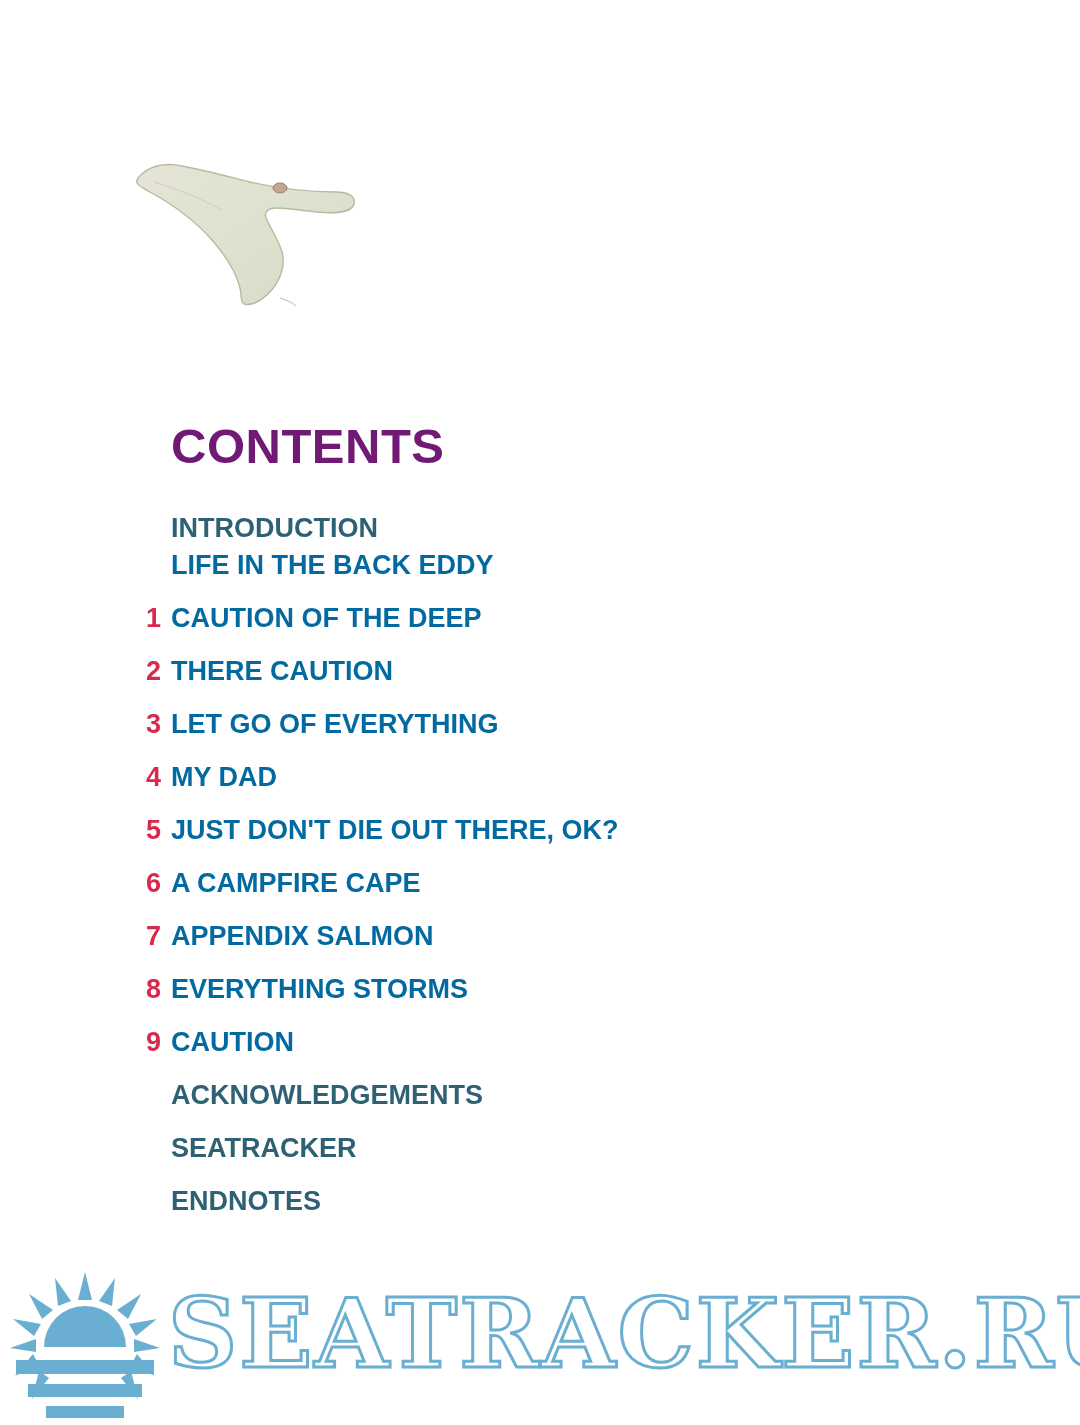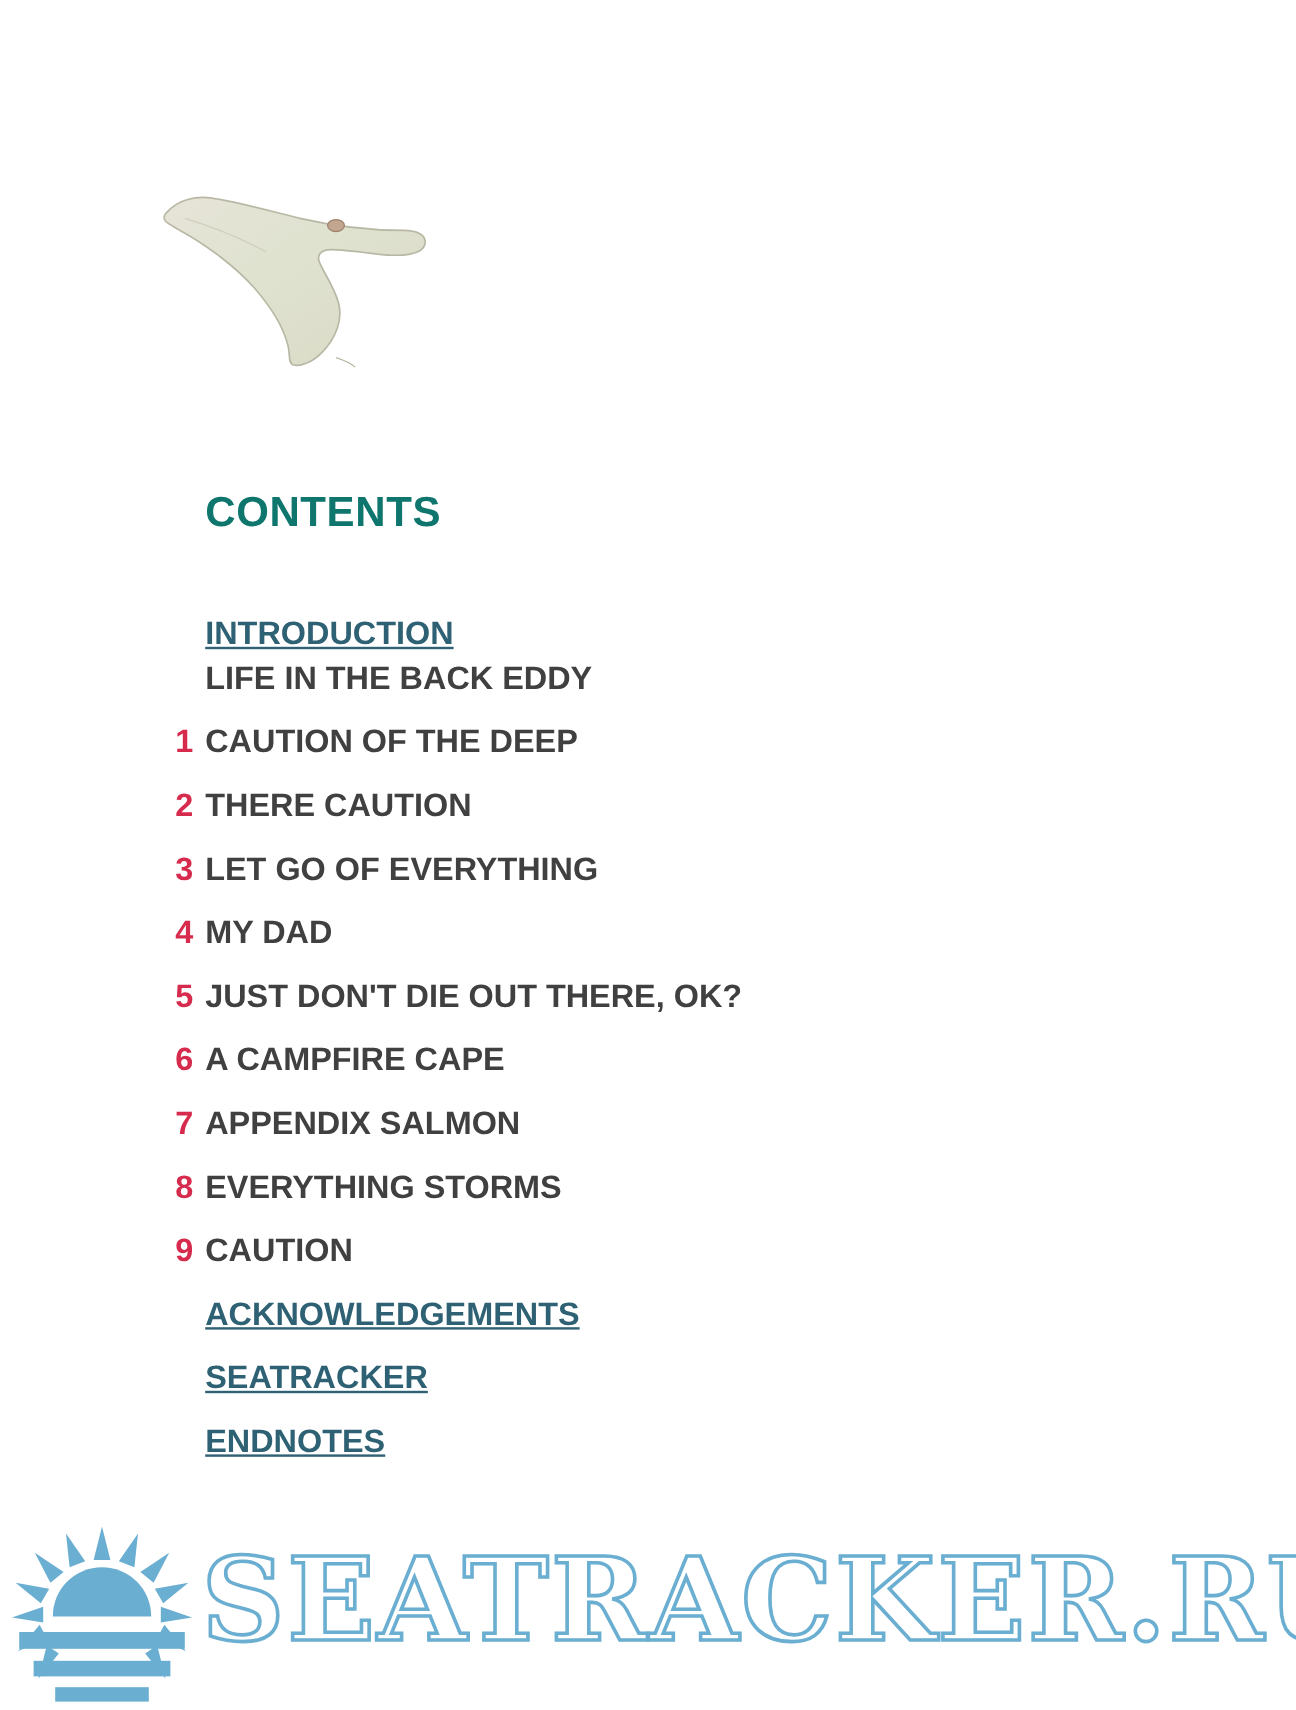--- a/index.html
+++ b/index.html
@@ -27,24 +27,24 @@
   
   .contents-page {
     position: absolute;
     left: 0;
     top: 0;
     width: 1080px;
   }
   .page-title {
     position: absolute;
     left: 171px;
-    top: 407px;
-    font-size: 35px;
-    font-weight: bold;
-    color: #0f766e;
+    top: 418px;
+    font-size: 49px;
+    font-weight: bold;
+    color: #701a75;
     letter-spacing: 0.5px;
   }
   .toc {
     position: absolute;
     left: 0;
     top: 515px;
     width: 1080px;
   }
   .toc-row {
     display: flex;
@@ -67,25 +67,24 @@
   .toc-num.teal {
     color: #2e6173;
   }
   .toc-label {
     font-size: 27px;
     font-weight: bold;
     line-height: 1;
     white-space: nowrap;
   }
   .toc-label.red {
-    color: #404040;
+    color: #0369a1;
   }
   .toc-label.teal {
     color: #2e6173;
-    text-decoration: underline;
   }
 
   
   .watermark {
     position: absolute;
     left: 0;
     bottom: 0;
     width: 1080px;
     height: 165px;
     pointer-events: none;

